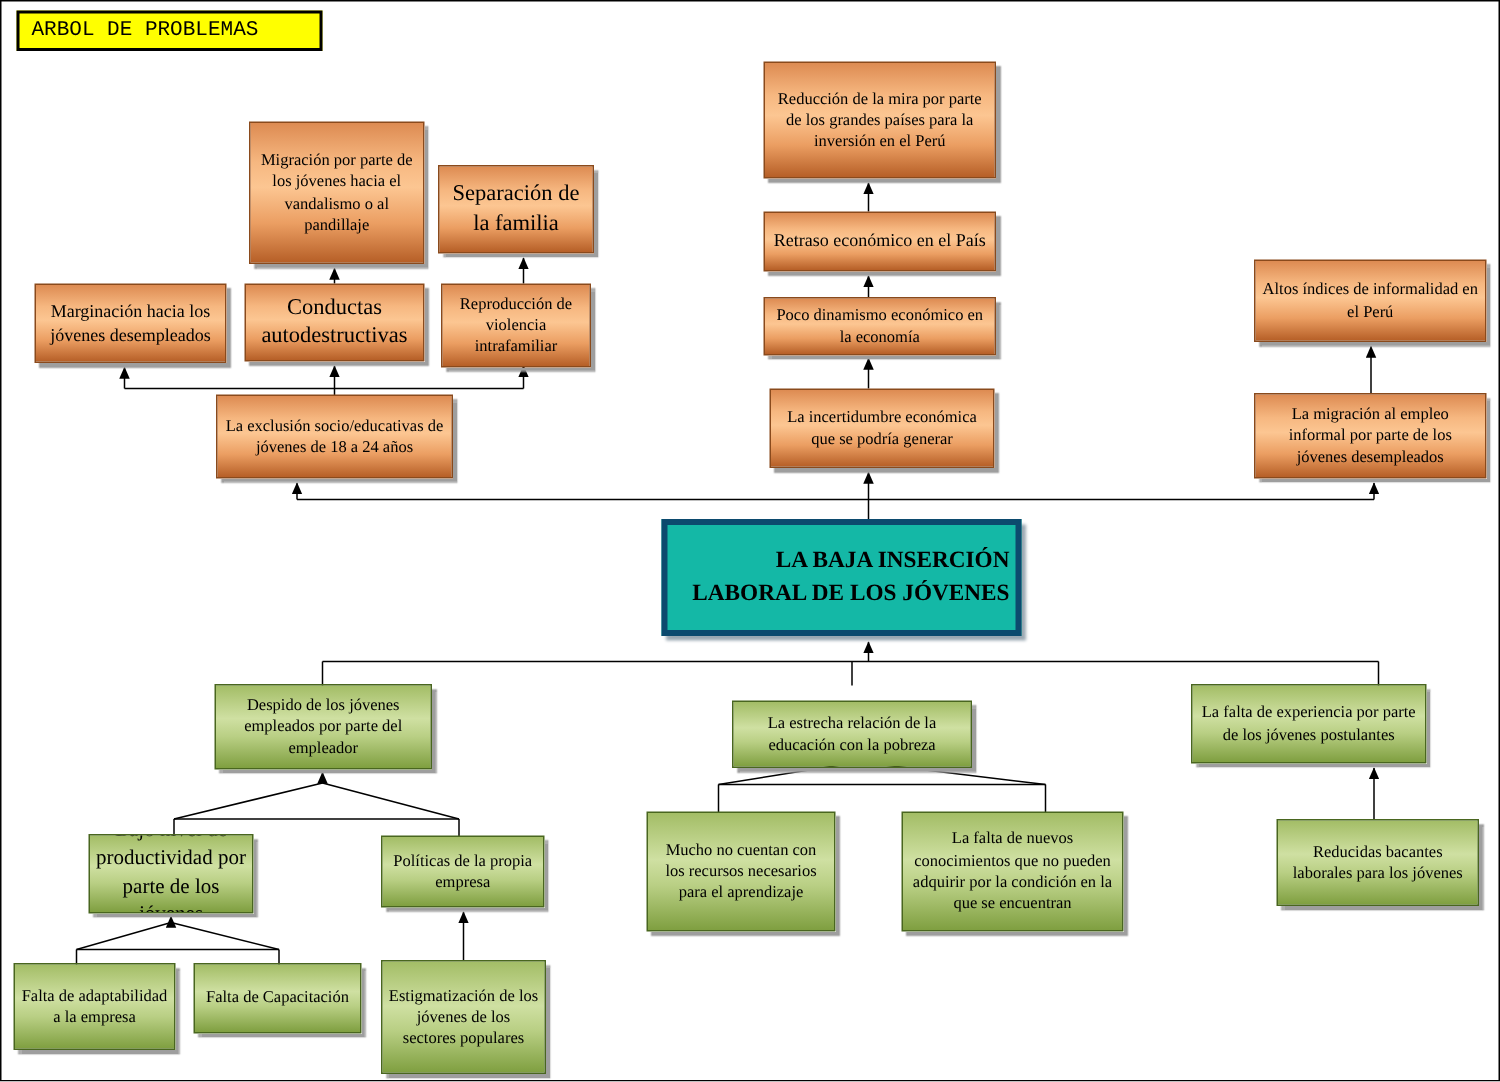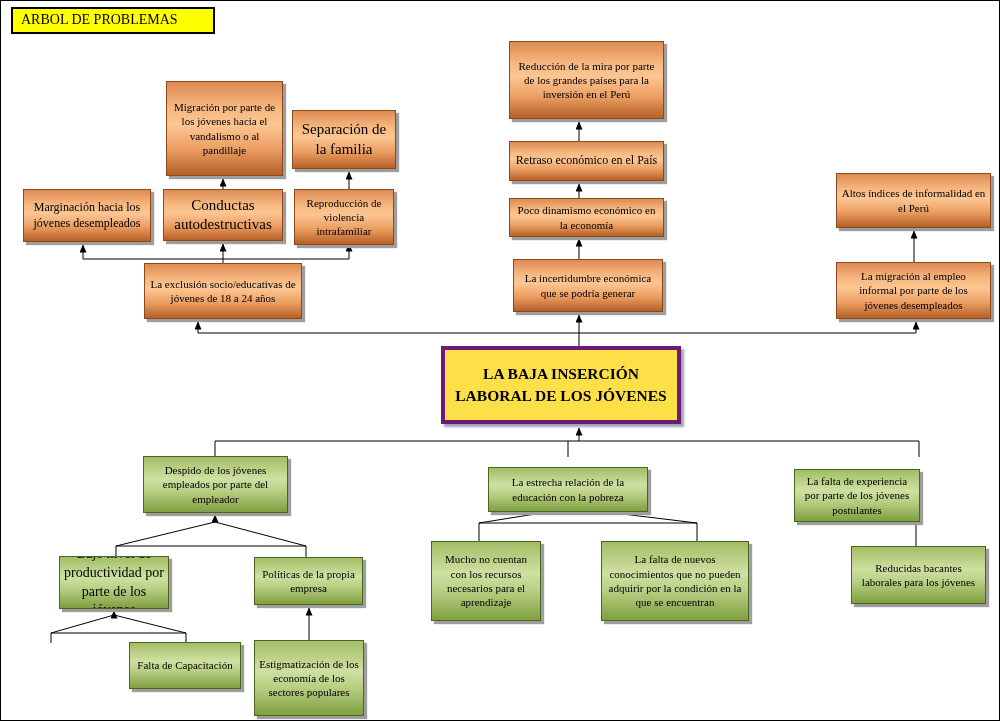--- a/index.html
+++ b/index.html
@@ -21,26 +21,27 @@
     border:1px solid #8a4a1c;
     box-shadow:3px 3px 1px #9e9e9e;
   }
   .green{
     background:linear-gradient(to bottom,#a3bd66 0%,#cfe0a2 40%,#b9cf84 62%,#7f9f40 100%);
     border:1px solid #49661f;
     box-shadow:3px 3px 1px #9e9e9e;
   }
   .header-box{
     background:#ffff00;border:2px solid #000;
-    font-size:14px;justify-content:flex-start;text-align:left;padding:2px 8px;
+    font-size:14px;justify-content:flex-start;text-align:left;padding:2px 8px;font-family:Liberation Mono, monospace;
   }
   .problem-box{
-    background:#fde047;border:4px solid #701a75;
+    background:#14b8a6;border:4px solid #0c4a6e;
     font-weight:bold;font-size:15.5px;line-height:1.45;
     box-shadow:3px 3px 2px #9ba8b2;
+    text-align:right;
   }
   .fs12{font-size:15px;text-align:center;}
   .fs115{font-size:12px;}
   .fs95{font-size:14px;line-height:1.35;}
 </style>
 </head>
 <body>
 
 <div class="canvas">
 
@@ -149,38 +150,41 @@
   <div class="node orange" style="left:835px;top:261px;width:155px;height:57px;">
     <span>La migración al empleo informal por parte de los jóvenes desempleados</span>
   </div>
 
   <div class="node green" style="left:142px;top:455px;width:145px;height:57px;">
     <span>Despido de los jóvenes empleados por parte del empleador</span>
   </div>
   <div class="node green" style="left:487px;top:466px;width:160px;height:45px;">
     <span>La estrecha relación de la educación con la pobreza</span>
   </div>
-  <div class="node green" style="left:793px;top:455px;width:126px;height:53px;margin-top:13px;">
+  <div class="node green" style="left:793px;top:455px;width:157px;height:53px;">
     <span>La falta de experiencia por parte de los jóvenes postulantes</span>
   </div>
   <div class="node green fs95" style="left:58px;top:555px;width:110px;height:53px;">
     <span>Bajo nivel de productividad por parte de los jóvenes</span>
   </div>
   <div class="node green" style="left:253px;top:556px;width:109px;height:48px;">
     <span>Políticas de la propia empresa</span>
   </div>
-  <div class="node green" style="left:430px;top:540px;width:110px;height:80px;">
+  <div class="node green" style="left:430px;top:540px;width:126px;height:80px;">
     <span>Mucho no cuentan con los recursos necesarios para el aprendizaje</span>
   </div>
   <div class="node green" style="left:600px;top:540px;width:148px;height:80px;">
     <span>La falta de nuevos conocimientos que no pueden adquirir por la condición en la que se encuentran</span>
   </div>
   <div class="node green" style="left:850px;top:545px;width:135px;height:58px;">
     <span>Reducidas bacantes laborales para los jóvenes</span>
   </div>
+  <div class="node green" style="left:8px;top:641px;width:108px;height:58px;">
+    <span>Falta de adaptabilidad a la empresa</span>
+  </div>
   <div class="node green" style="left:128px;top:641px;width:112px;height:47px;">
     <span>Falta de Capacitación</span>
   </div>
   <div class="node green" style="left:253px;top:639px;width:110px;height:76px;">
-    <span>Estigmatización de los economía de los sectores populares</span>
+    <span>Estigmatización de los jóvenes de los sectores populares</span>
   </div>
 
 </div>
 
 </body></html>

